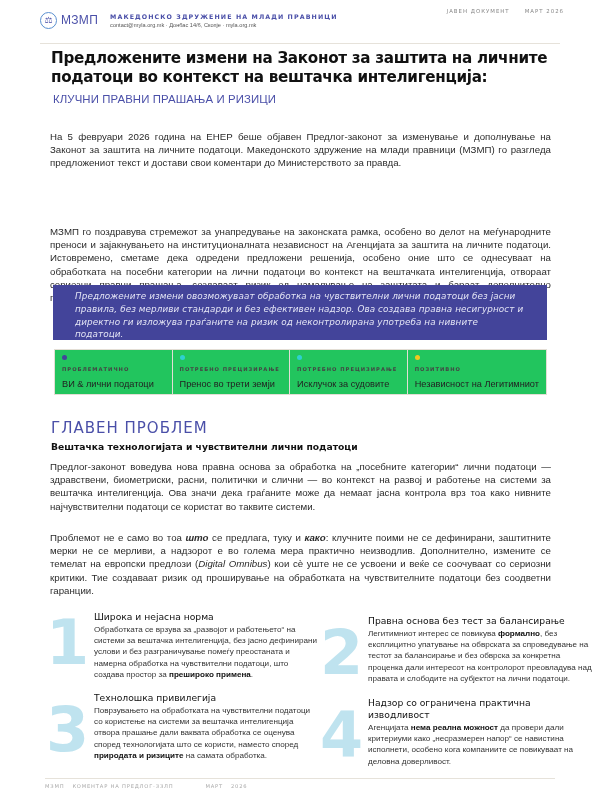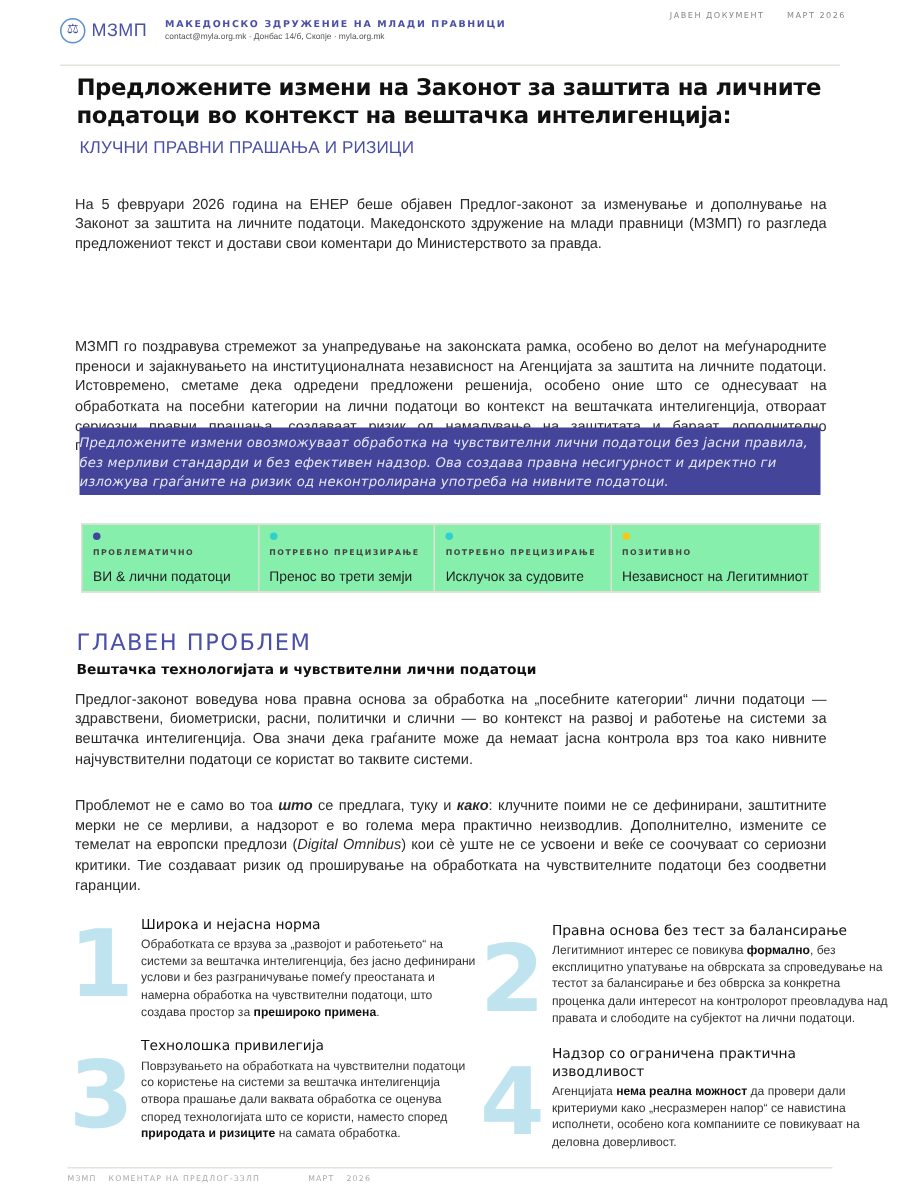--- a/index.html
+++ b/index.html
@@ -17,24 +17,24 @@
 
   .top-rule { position: absolute; left: 40px; right: 40px; top: 43px; height: 1px; background: #e6e2da; }
 
   .title { position: absolute; left: 51px; top: 49px; width: 500px; font-family: "DejaVu Sans", sans-serif; font-weight: bold; font-size: 15.2px; line-height: 19px; color: #111; letter-spacing: -0.3px; }
   .subtitle { position: absolute; left: 53px; top: 93px; font-family: "Liberation Sans", sans-serif; font-size: 11.4px; color: #4a4fa8; letter-spacing: 0.1px; }
 
   .para { position: absolute; left: 50px; width: 501px; font-family: "Liberation Sans", sans-serif; font-size: 9.7px; line-height: 13.2px; color: #2b2b2b; text-align: justify; }
   .p1 { top: 130px; }
   .p2 { top: 183px; margin-top: 42px; }
 
-  .callout { position: absolute; left: 53px; top: 285px; width: 494px; height: 45px; background: #43449a; padding: 5px 0; }
+  .callout { position: absolute; left: 53px; top: 285px; width: 494px; height: 55px; background: #43449a; padding: 5px 22px; }
   .callout-text { font-family: "DejaVu Sans", sans-serif; font-style: italic; font-size: 8.8px; line-height: 12.8px; color: #e4e5f5; letter-spacing: 0.1px; }
 
-  .status-row { position: absolute; left: 54px; top: 349px; width: 493px; height: 46px; display: flex; border: 1px solid #e3ded5; background: #86efac; }
+  .status-row { position: absolute; left: 54px; top: 349px; width: 493px; height: 46px; display: flex; border: 1px solid #e3ded5; background: #22c55e; }
   .status-cell { flex: 1; border-right: 1px solid #e3ded5; padding: 4px 7px; }
   .status-cell:last-child { border-right: none; }
   .dot { width: 5px; height: 5px; border-radius: 50%; margin-top: 1px; }
   .status-label { font-family: "DejaVu Sans", sans-serif; font-weight: bold; font-size: 5.2px; letter-spacing: 1px; color: #444; margin-top: 6px; }
   .status-value { font-family: "Liberation Sans", sans-serif; font-size: 9.2px; color: #222; margin-top: 7px; white-space: nowrap; }
 
   .section-heading { position: absolute; left: 51px; top: 419px; font-family: "DejaVu Sans", sans-serif; font-weight: normal; font-size: 15px; letter-spacing: 1px; color: #4a4fa8; }
   .sub-heading { position: absolute; left: 51px; top: 441px; font-family: "DejaVu Sans", sans-serif; font-weight: bold; font-size: 9.2px; color: #111; }
   .p3 { top: 460px; }
   .p4 { top: 531px; }

